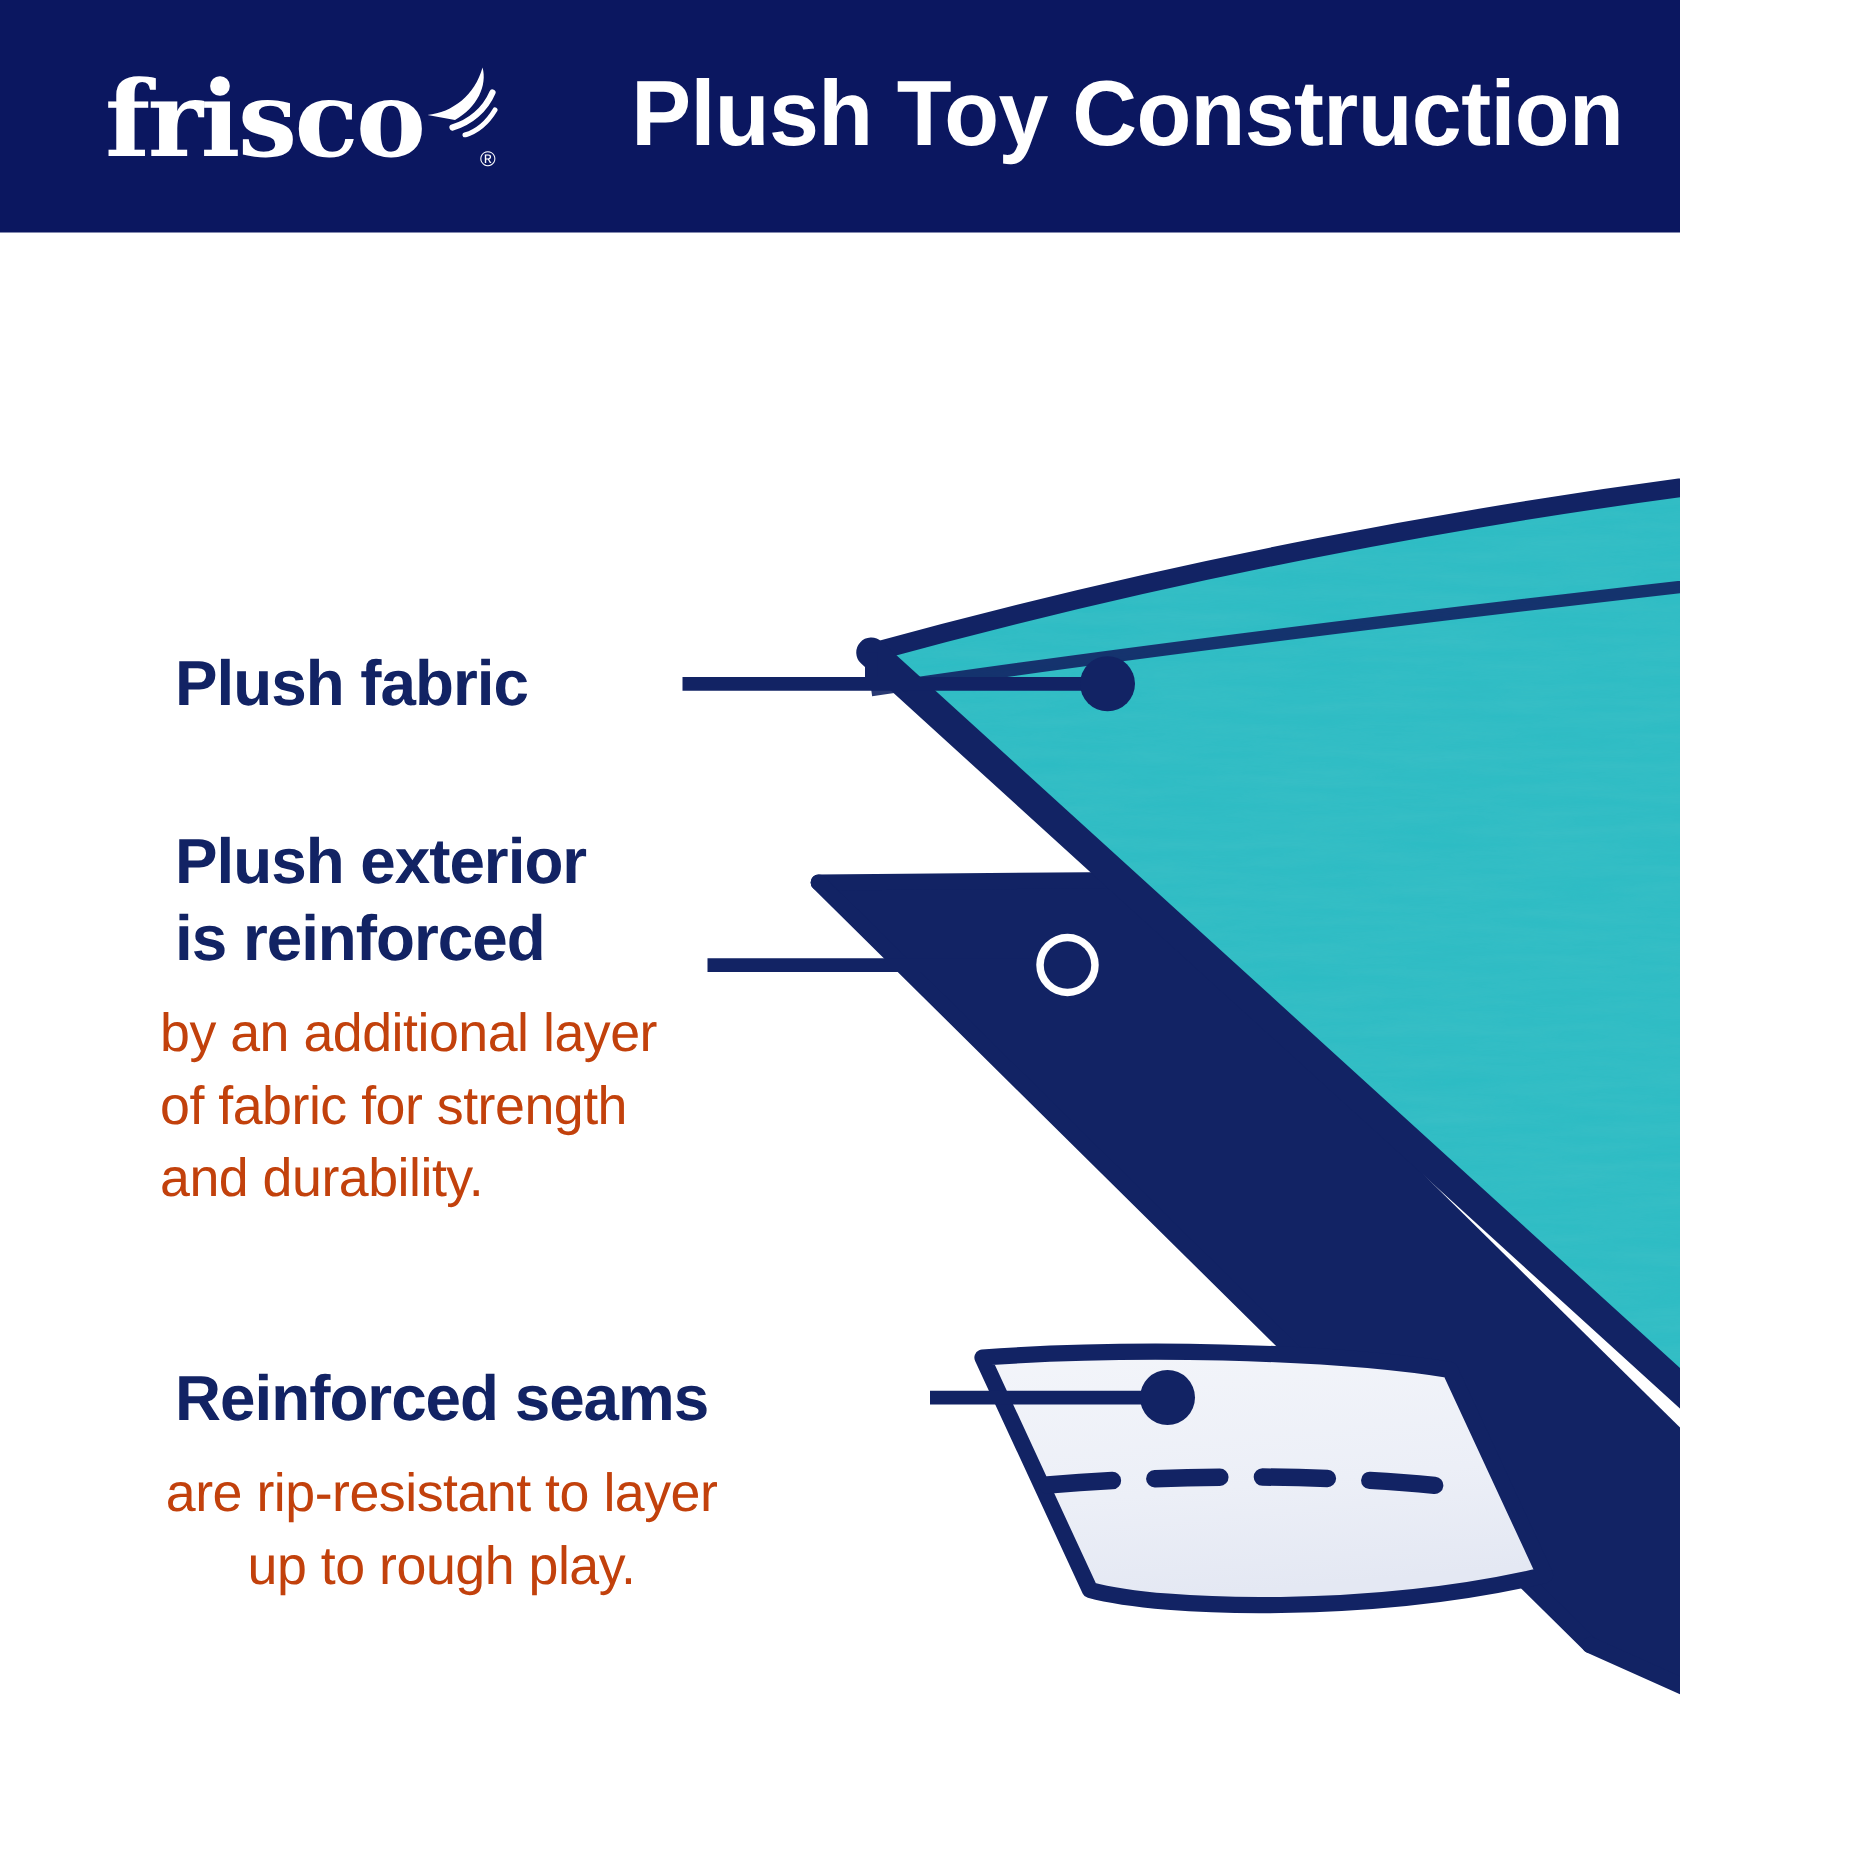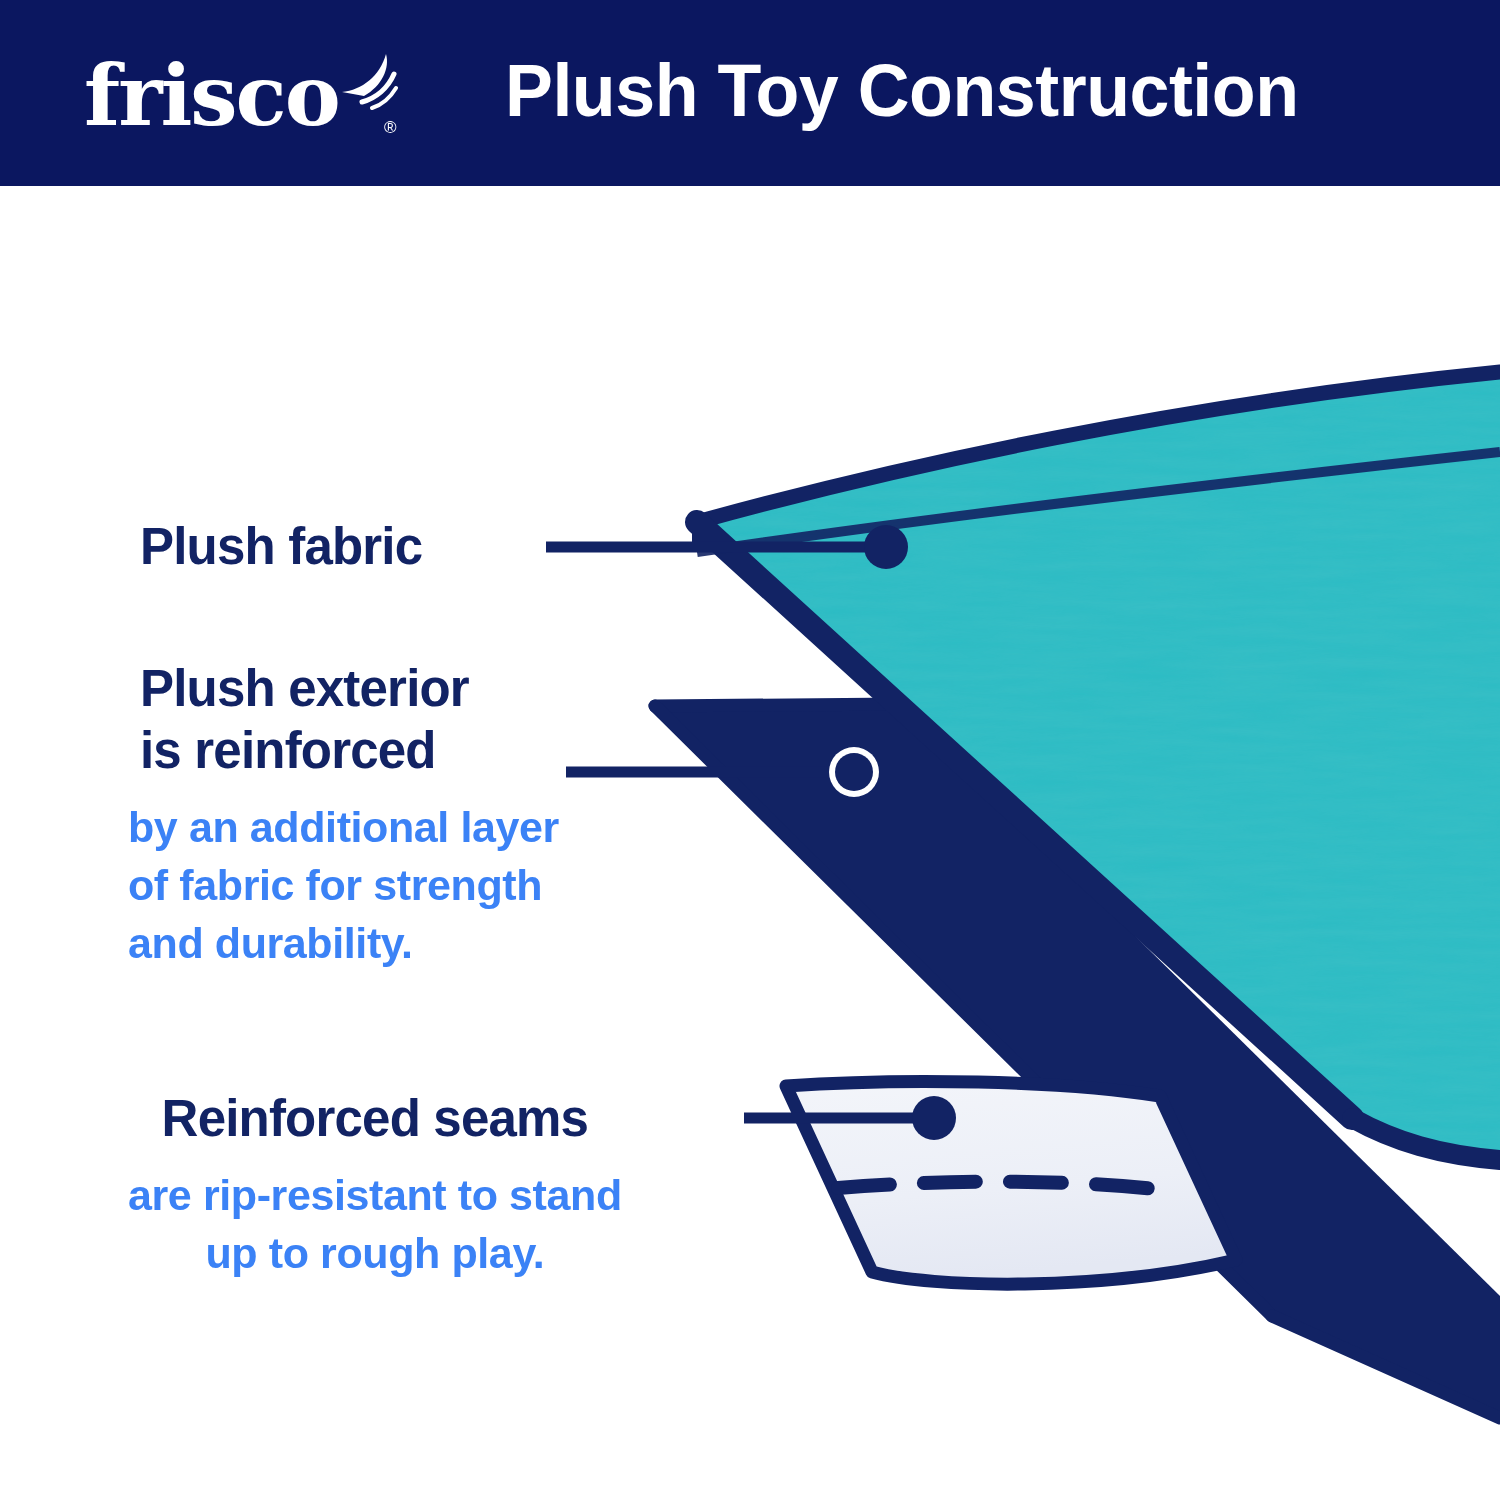--- a/index.html
+++ b/index.html
@@ -2,21 +2,21 @@
 <html><head>
 <meta charset="utf-8">
 <style>
   html, body {
     margin: 0;
     padding: 0;
     background: #ffffff;
   }
   #page {
     position: relative;
-    width: 1500px;
+    width: 1344px;
     height: 1500px;
     background: #ffffff;
     overflow: hidden;
     font-family: "Liberation Sans", sans-serif;
   }
 
   
   #header-band {
     position: absolute;
     left: 0; top: 0;
@@ -83,22 +83,22 @@
     font-weight: bold;
     color: #122364;
     line-height: 62px;
     letter-spacing: -0.8px;
     white-space: pre-line;
     margin: 12px;
   }
   .label-body {
     font-family: "Liberation Sans", sans-serif;
     font-size: 43px;
-    font-weight: bold;
-    color: #3b82f6;
+    font-weight: normal;
+    color: #c2410c;
     line-height: 58px;
     letter-spacing: -0.4px;
     white-space: pre-line;
     margin: 0;
     padding-top: 4px;
   }
 
   #block-plush-fabric   { top: 504px; }
   #block-plush-exterior { top: 646px; }
   #block-reinforced-seams { top: 1076px; text-align: center; }
@@ -419,17 +419,17 @@
   <div class="label-block" id="block-plush-exterior">
     <p class="label-heading">Plush exterior
 is reinforced</p>
     <p class="label-body">by an additional layer
 of fabric for strength
 and durability.</p>
   </div>
 
   <div class="label-block" id="block-reinforced-seams">
     <p class="label-heading">Reinforced seams</p>
-    <p class="label-body">are rip-resistant to stand
+    <p class="label-body">are rip-resistant to layer
 up to rough play.</p>
   </div>
 
 </div>
 
 </body></html>

